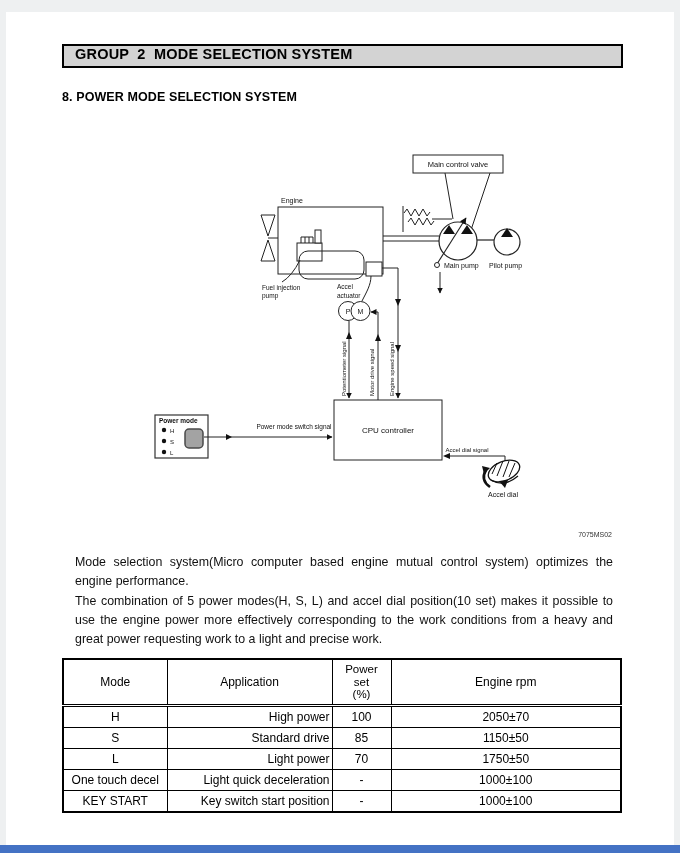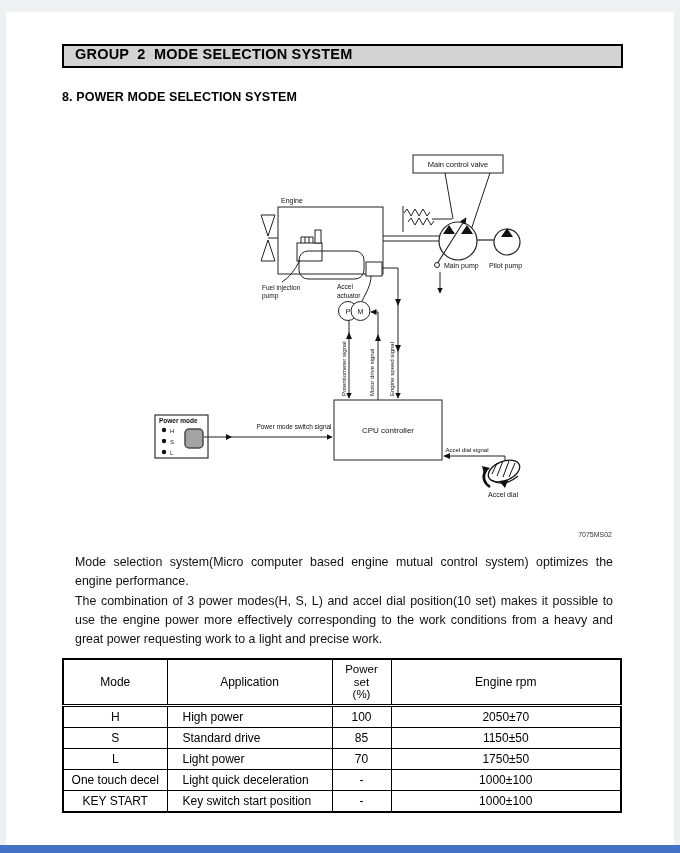--- a/index.html
+++ b/index.html
@@ -45,21 +45,21 @@
   #mode-table th,#mode-table td{
     border:1px solid #000;
     font-weight:normal;
     padding:0 2px;
     text-align:center;
     overflow:hidden;
   }
   #mode-table{border:2px solid #000;}
   #mode-table thead th{height:44px;font-size:12px;border-bottom:3px double #000;margin-top:24px;}
   #mode-table tbody td{height:20px;font-size:12px;}
-  #mode-table .col-app{text-align:left;padding-left:15px;}
+  #mode-table .col-app{text-align:right;padding-left:8px;}
   #mode-table .pwr-head{font-size:11.5px;line-height:12.5px;}
   #footer-bar{
     left:0;bottom:0;width:680px;height:8px;
   }
   .svgtext{fill:#111;}
 </style>
 </head>
 <body>
 
 <div id="frame">
@@ -203,21 +203,21 @@
       <polygon points="482,466 490,468 484,474" fill="#111"></polygon>
       <polygon points="499,481 505,488 508,480" fill="#111"></polygon>
     </g>
     <text class="svgtext" x="503" y="497" font-size="7" text-anchor="middle">Accel dial</text>
 
     <text x="612" y="537" font-size="7" text-anchor="end" fill="#333">7075MS02</text>
   </svg>
 
   <div id="body-text" class="abs">
     <p>Mode selection system(Micro computer based engine mutual control system) optimizes the engine performance.</p>
-    <p>The combination of 3 power modes(H, S, L) and accel dial position(10 set) makes it possible to use the engine power more effectively corresponding to the work conditions from a heavy and great power requesting work to a light and precise work.</p>
+    <p>The combination of 5 power modes(H, S, L) and accel dial position(10 set) makes it possible to use the engine power more effectively corresponding to the work conditions from a heavy and great power requesting work to a light and precise work.</p>
   </div>
 
   <table id="mode-table" class="abs">
     <colgroup>
       <col style="width:104px">
         <col style="width:165px">
         <col style="width:59px">
         <col style="width:230px">
     </colgroup>
     <thead>

